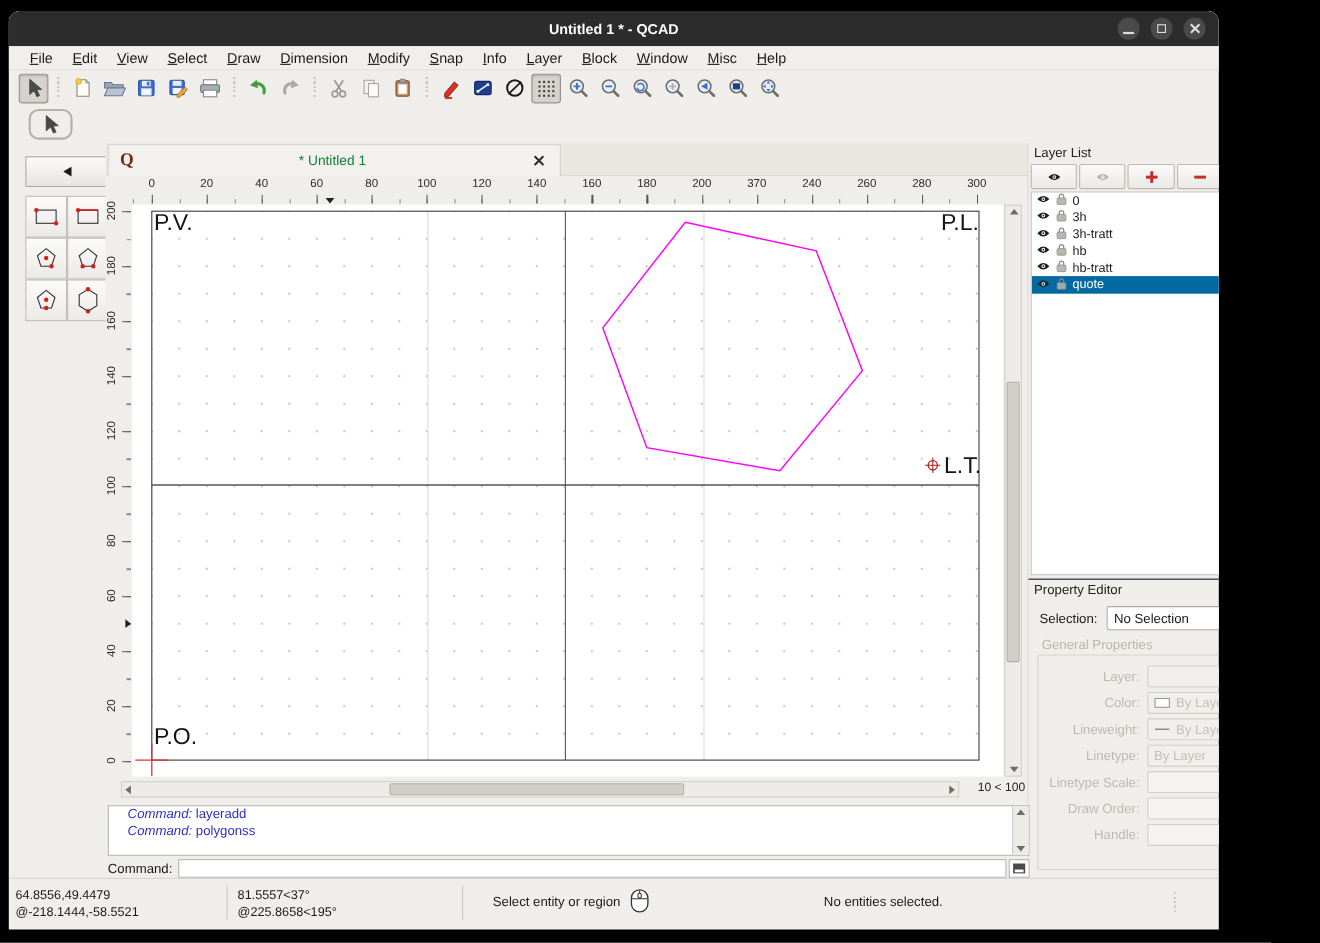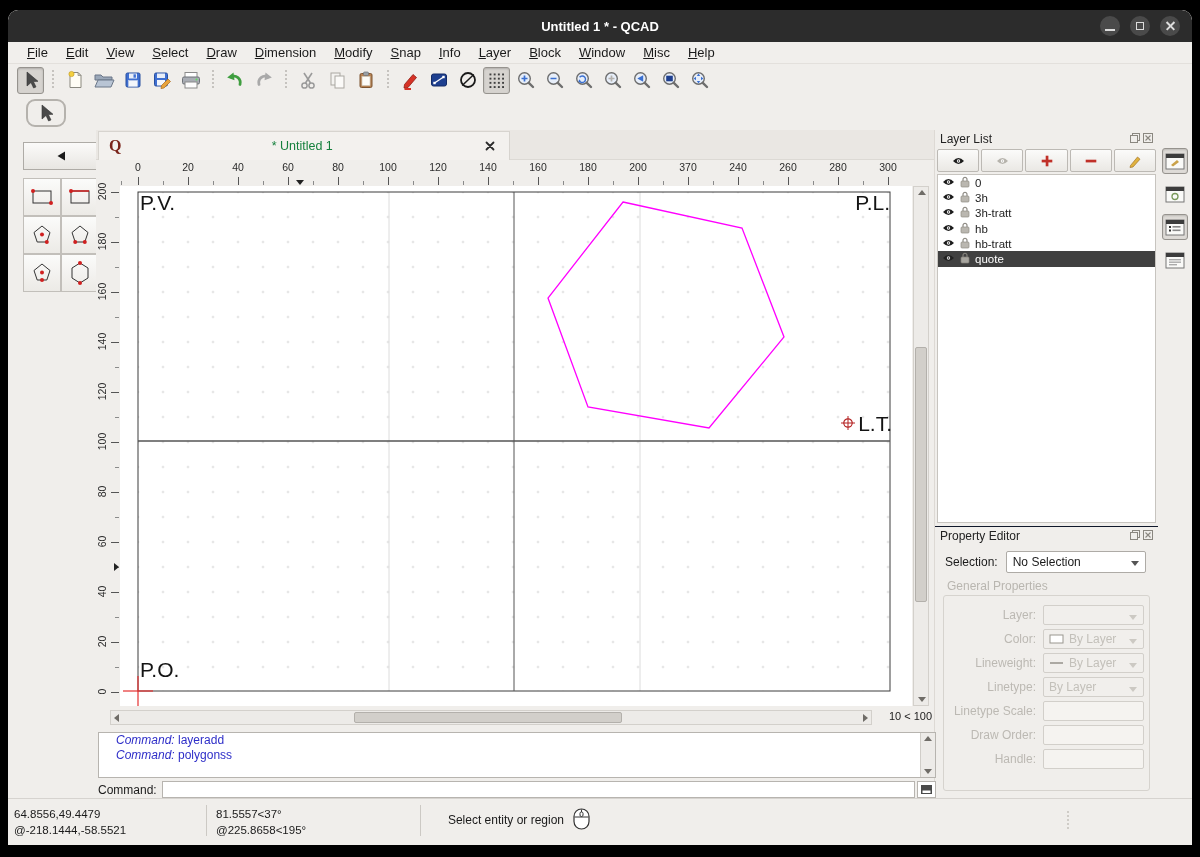--- a/index.html
+++ b/index.html
@@ -1,19 +1,19 @@
 <!DOCTYPE html>
 <html><head>
 <meta charset="utf-8">
 <style>
   * { margin:0; padding:0; box-sizing:border-box; }
   html,body { width:1200px; height:857px; overflow:hidden; }
   body { background:#000; position:relative; font-family:"Liberation Sans", sans-serif; color:#1a1a1a; }
 
-  .window { position:absolute; left:8px; top:10px; width:1184px; height:835px;
+  .window { position:absolute; left:8px; top:10px; width:1100px; height:835px;
             background:#f0eeeb; border-radius:10px 10px 0 0; overflow:hidden; }
 
   
   .titlebar { position:absolute; top:0; left:0; right:0; height:32px; background:#2c2c2c;
               display:flex; align-items:center; justify-content:center;
               color:#fff; font-size:13px; font-weight:bold; border-radius:10px 10px 0 0; }
   .win-btns { position:absolute; right:12px; top:6px; display:flex; gap:10px; }
   .win-btn { width:20px; height:20px; border-radius:50%; background:#4a4a4a; position:relative; }
   .win-btn .glyph-min { position:absolute; left:5px; top:13px; width:10px; height:2px; background:#dcdcdc; }
   .win-btn .glyph-max { position:absolute; left:6px; top:6px; width:8px; height:8px; border:1.5px solid #dcdcdc; }
@@ -623,21 +623,21 @@
                   <path d="M1 5 Q6.5 -0.8 12 5 Q6.5 10.8 1 5 Z" fill="#1c1c1c"></path>
                   <circle cx="6.5" cy="5" r="1.7" fill="#fff"></circle>
                   <circle cx="6.5" cy="5" r="0.8" fill="#1c1c1c"></circle>
                 </svg></span>
               <span><svg width="10" height="12" viewBox="0 0 10 12" xmlns="http://www.w3.org/2000/svg">
                   <rect x="1" y="5" width="8" height="6" rx="1" fill="#bab7b0" stroke="#8f8c85" stroke-width="0.7"></rect>
                   <path d="M3 5 V3.4 a2 2 0 0 1 4 0 V5" fill="none" stroke="#8f8c85" stroke-width="1.2"></path>
                 </svg></span>
               <span>hb-tratt</span>
             </div>
-            <div class="layer-row selected" style="background: #404040;">
+            <div class="layer-row selected" style="background: #0369a1;">
               <span><svg width="13" height="10" viewBox="0 0 13 10" xmlns="http://www.w3.org/2000/svg">
                   <path d="M1 5 Q6.5 -0.8 12 5 Q6.5 10.8 1 5 Z" fill="#1c1c1c"></path>
                   <circle cx="6.5" cy="5" r="1.7" fill="#fff"></circle>
                   <circle cx="6.5" cy="5" r="0.8" fill="#1c1c1c"></circle>
                 </svg></span>
               <span><svg width="10" height="12" viewBox="0 0 10 12" xmlns="http://www.w3.org/2000/svg">
                   <rect x="1" y="5" width="8" height="6" rx="1" fill="#bab7b0" stroke="#8f8c85" stroke-width="0.7"></rect>
                   <path d="M3 5 V3.4 a2 2 0 0 1 4 0 V5" fill="none" stroke="#8f8c85" stroke-width="1.2"></path>
                 </svg></span>
               <span>quote</span>
@@ -801,16 +801,17 @@
     <div class="sb-div" style="left:412px;"></div>
     <div class="sb-hint">
       <span>Select entity or region</span>
       <span id="mouse-icon"><svg width="17" height="22" viewBox="0 0 17 22" xmlns="http://www.w3.org/2000/svg">
             <rect x="1" y="1" width="15" height="20" rx="7.5" fill="#fff" stroke="#333" stroke-width="1.2"></rect>
             <line x1="8.5" y1="1.5" x2="8.5" y2="9" stroke="#333"></line>
             <line x1="1.5" y1="9" x2="15.5" y2="9" stroke="#333"></line>
             <rect x="7" y="4" width="3" height="4.5" rx="1.4" fill="#fff" stroke="#333"></rect>
           </svg></span>
     </div>
+    <div class="sb-selection">No entities selected.</div>
     <div class="sb-grip"></div>
   </div>
 
 </div>
 
 </body></html>

